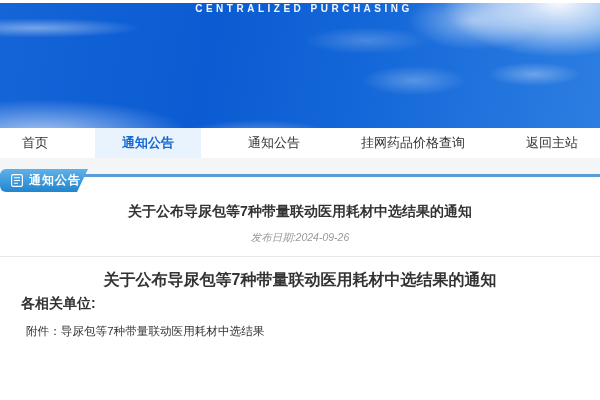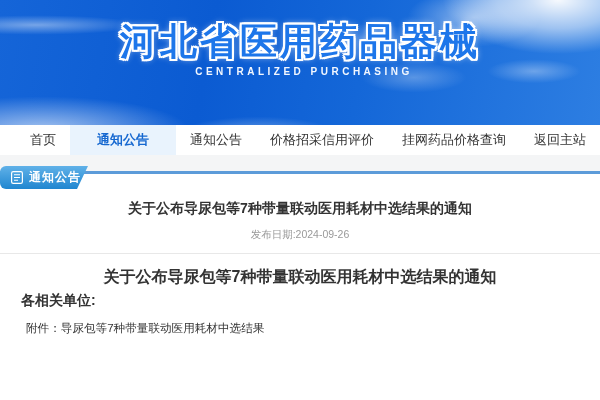--- a/index.html
+++ b/index.html
@@ -55,21 +55,21 @@
     margin-left: 8px;
   }
 
   
   .nav {
     height: 30px;
     background: #ffffff;
     display: flex;
     align-items: stretch;
     justify-content: space-between;
-    padding: 0 16px;
+    padding: 0 8px;
     font-size: 13px;
   }
   .nav-item {
     display: flex;
     align-items: center;
     padding: 0 14px;
     color: #333;
     cursor: pointer;
     white-space: nowrap;
   }
@@ -95,40 +95,38 @@
     display: flex;
     align-items: center;
     padding-left: 11px;
     color: #fff;
   }
   .ribbon-label { font-size: 12px; font-weight: bold; letter-spacing: 1px; margin-left: 6px; }
 
   
   .article { padding: 0 5px; }
   .list-title { margin-top: 26px; text-align: center; font-size: 14px; font-weight: bold; color: #333; }
-  .pub-date { margin-top: 10px; text-align: center; font-size: 10.5px; color: #9a9a9a; }
+  .pub-date { margin-top: 10px; text-align: center; font-size: 10.5px; color: #9a9a9a; font-style: italic; }
   .divider { margin: 11px -5px 0 -5px; border-bottom: 1px solid #e8e8e8; }
   .article-title { margin-top: 13px; text-align: center; font-size: 16px; font-weight: bold; color: #333; }
   .salutation { margin-top: 4px; font-size: 14px; text-indent: 16px; color: #333; font-weight: bold; }
   .body-para { margin-top: 13px; font-size: 11.6px; line-height: 25px; text-indent: 24px; color: #333; }
   .attachment { margin-top: 11px; font-size: 11.6px; text-indent: 21px; color: #333; }
 </style>
 </head>
 <body>
 
 <div class="banner">
-  <div class="banner-title">河北省医用药品器械</div>
   <div class="banner-sub-en">CENTRALIZED PURCHASING</div>
 </div>
 
 <div class="nav">
   <div class="nav-item">首页</div>
   <div class="nav-item active">通知公告</div>
   <div class="nav-item">通知公告</div>
-  <div class="nav-item">价格招采信用评价</div>
   <div class="nav-item">挂网药品价格查询</div>
   <div class="nav-item">返回主站</div>
 </div>
 
 <div class="gap"></div>
 
 <div class="content">
   <div class="ribbon">
     <span style="display:inline-flex;">
       <svg width="12" height="13" viewBox="0 0 12 13">

